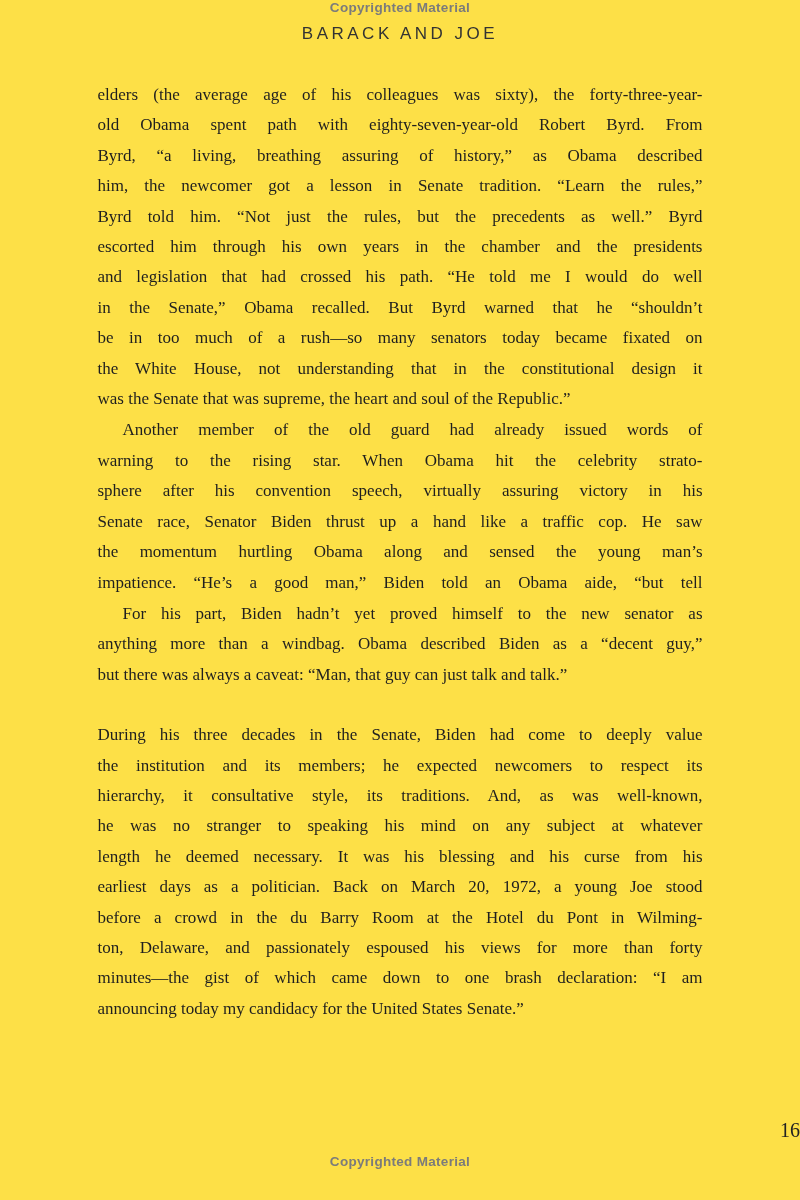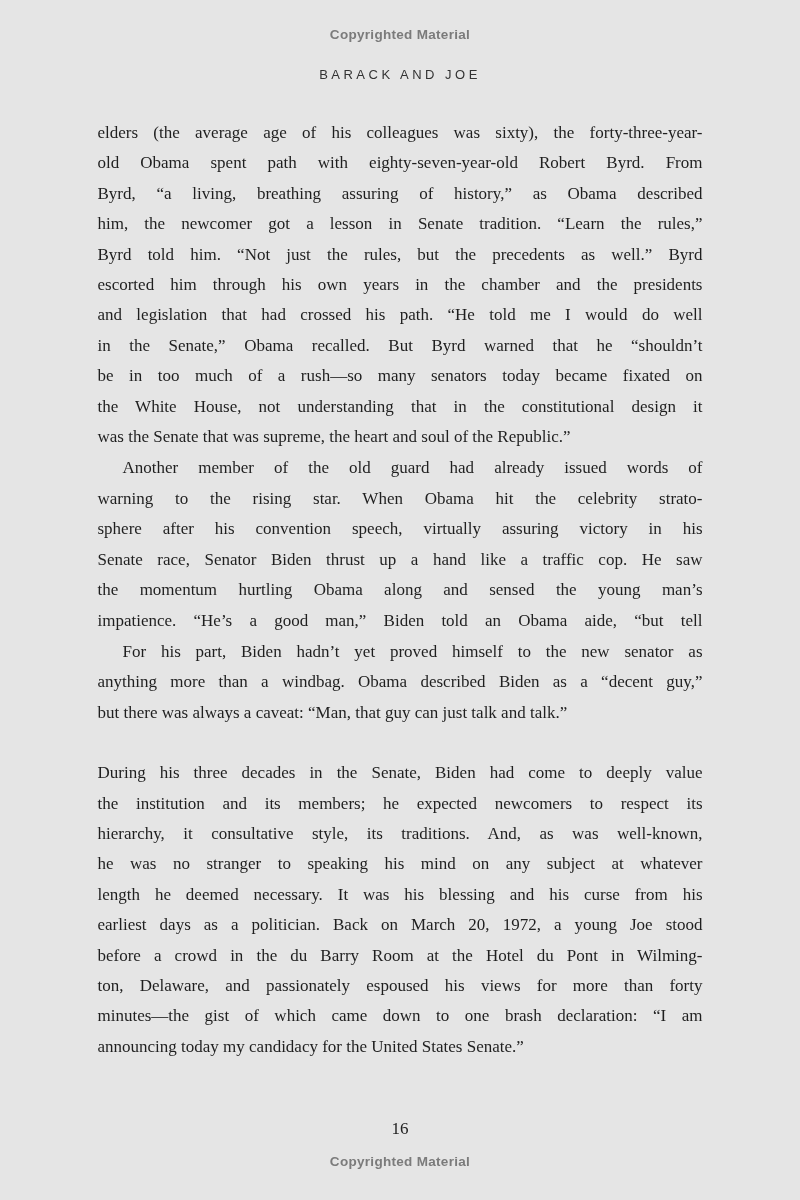--- a/index.html
+++ b/index.html
@@ -5,37 +5,36 @@
   html, body {
     margin: 0;
     padding: 0;
     background: #ffffff;
   }
   .page {
     position: relative;
     width: 800px;
     height: 1200px;
     margin: 0 auto;
-    background: #e5e5e5;
+    background: #fde047;
     box-sizing: border-box;
-    padding-top: 27px;
     overflow: hidden;
   }
   .copyright {
     font-family: "Liberation Sans", "DejaVu Sans", sans-serif;
     font-size: 13.5px;
     font-weight: bold;
     letter-spacing: 0.3px;
     color: #7b7b7b;
     text-align: center;
   }
   .book-title {
-    margin-top: 25px;
+    margin-top: 9px;
     font-family: "Liberation Sans", "DejaVu Sans", sans-serif;
-    font-size: 13px;
+    font-size: 17px;
     font-weight: 400;
     letter-spacing: 3.5px;
     color: #333333;
     text-align: center;
   }
   .body-text {
     width: 607px;
     margin: 36px auto 0 auto;
     font-family: "Liberation Serif", "DejaVu Serif", serif;
     font-size: 17px;
@@ -58,23 +57,23 @@
   }
   .line.indent {
     text-indent: 25px;
   }
   .page-number {
     position: absolute;
     left: 0;
     right: 0;
     top: 1119px;
     font-family: "Liberation Serif", "DejaVu Serif", serif;
-    font-size: 17px;
+    font-size: 20px;
     color: #222222;
-    text-align: center;
+    text-align: right;
   }
   .copyright-bottom {
     position: absolute;
     left: 0;
     right: 0;
     top: 1154px;
   }
 </style>
 </head>
 <body>

